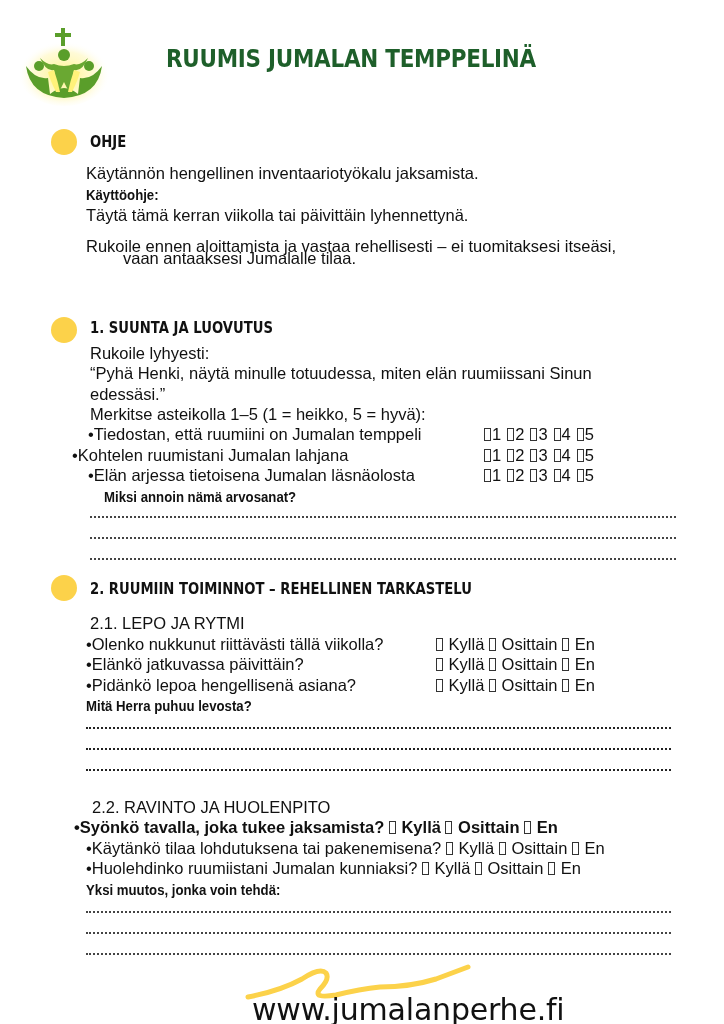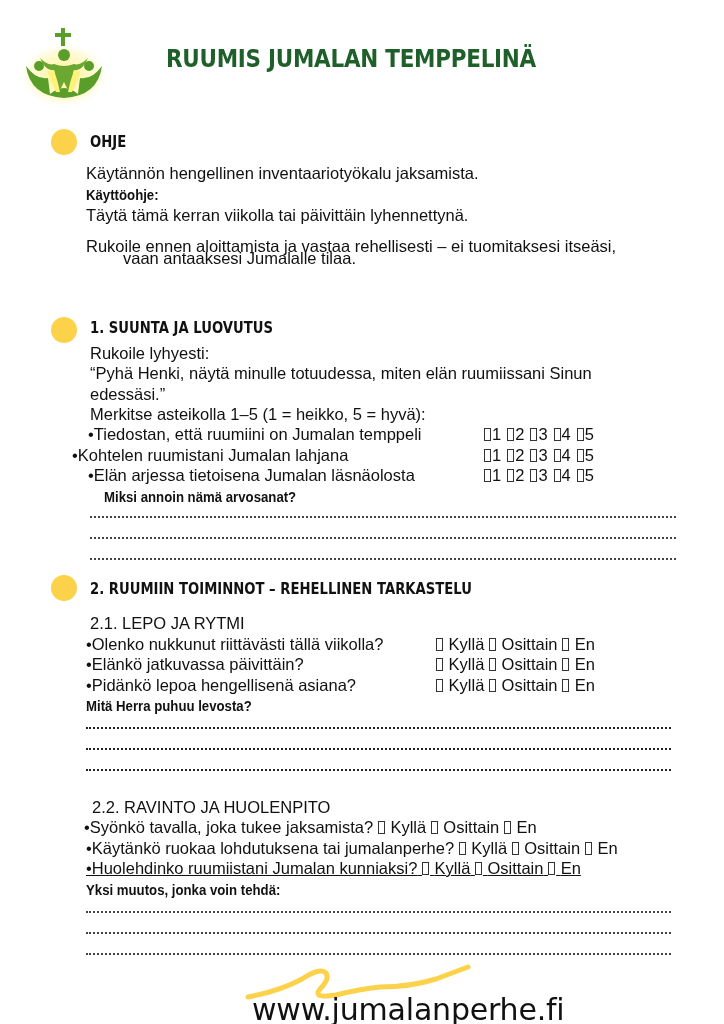--- a/index.html
+++ b/index.html
@@ -101,27 +101,27 @@
   <span class="box"></span> <span>Kyllä</span> <span class="box"></span> <span>Osittain</span> <span class="box"></span> <span>En</span>
 </div>
 
 <div class="abs txt" style="left:86px;top:695px;"><span class="bold">Mitä Herra puhuu levosta?</span></div>
 <div class="dotline" style="left:86px;width:585px;top:727px;border-bottom:2px dotted #222;"></div>
 <div class="dotline" style="left:86px;width:585px;top:748px;border-bottom:2px dotted #222;"></div>
 <div class="dotline" style="left:86px;width:585px;top:769px;border-bottom:2px dotted #222;"></div>
 
 <div class="abs txt" style="left:72px;top:797px;margin-left:20px;">2.2. RAVINTO JA HUOLENPITO</div>
 
-<div class="row" style="left:84px;top:817px;">
+<div class="row" style="left:74px;top:817px;font-weight:bold;">
   <span>•Syönkö tavalla, joka tukee jaksamista?</span> <span class="box"></span> <span>Kyllä</span> <span class="box"></span> <span>Osittain</span> <span class="box"></span> <span>En</span>
 </div>
 <div class="row" style="left:86px;top:838px;">
-  <span>•Käytänkö ruokaa lohdutuksena tai jumalanperhe?</span> <span class="box"></span> <span>Kyllä</span> <span class="box"></span> <span>Osittain</span> <span class="box"></span> <span>En</span>
+  <span>•Käytänkö tilaa lohdutuksena tai pakenemisena?</span> <span class="box"></span> <span>Kyllä</span> <span class="box"></span> <span>Osittain</span> <span class="box"></span> <span>En</span>
 </div>
-<div class="row" style="left:86px;top:858px;text-decoration:underline;">
+<div class="row" style="left:86px;top:858px;">
   <span>•Huolehdinko ruumiistani Jumalan kunniaksi?</span> <span class="box"></span> <span>Kyllä</span> <span class="box"></span> <span>Osittain</span> <span class="box"></span> <span>En</span>
 </div>
 
 <div class="abs txt" style="left:86px;top:879px;"><span class="bold">Yksi muutos, jonka voin tehdä:</span></div>
 <div class="dotline" style="left:86px;width:585px;top:911px;"></div>
 <div class="dotline" style="left:86px;width:585px;top:932px;"></div>
 <div class="dotline" style="left:86px;width:585px;top:953px;"></div>
 
 <svg class="abs" style="left:240px;top:955px;" width="240" height="50" viewBox="0 0 240 50">
   <path d="M8 42 Q40 36 62 24 Q80 12 86 18 Q90 24 80 34 Q72 44 96 40 Q120 34 140 32 Q170 32 196 24 L228 12" fill="none" stroke="#fcd24a" stroke-width="5" stroke-linecap="round" stroke-linejoin="round"></path>

